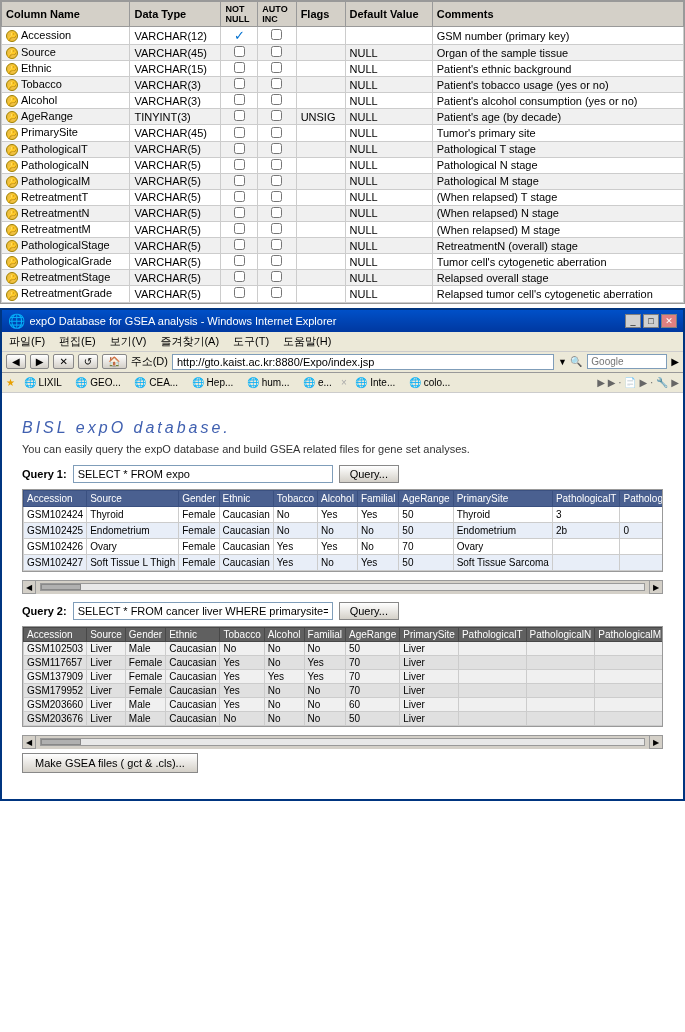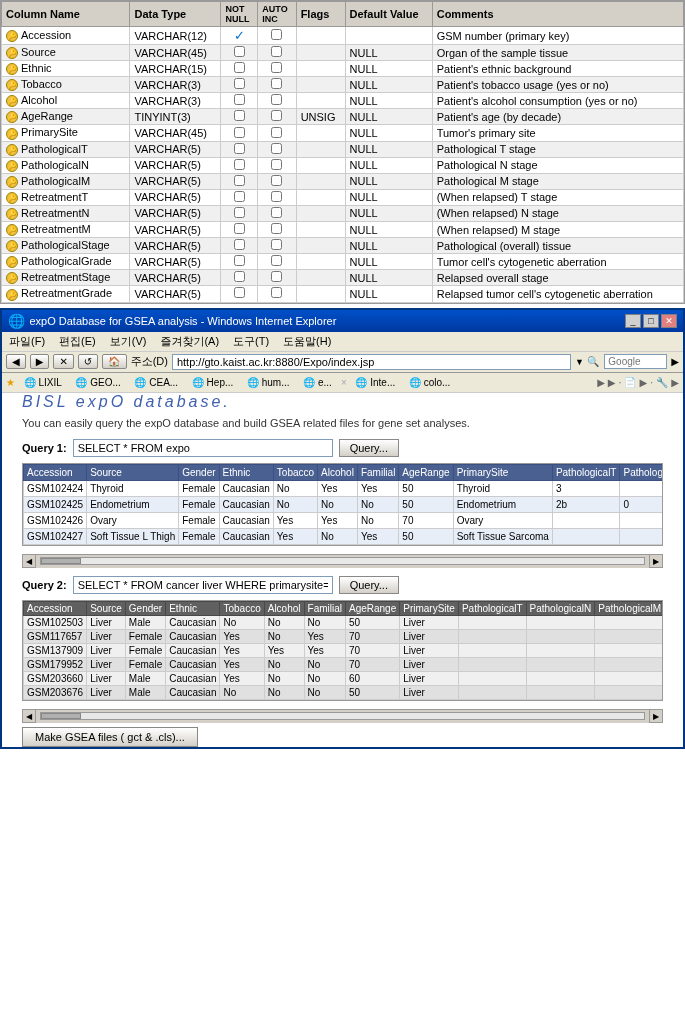--- a/index.html
+++ b/index.html
@@ -123,21 +123,21 @@
       display: flex; align-items: center; gap: 2px;
       padding: 1px 4px;
       border: 1px solid transparent;
       cursor: pointer;
       white-space: nowrap;
       font-size: 10px;
     }
     .fav-icon { color: #e8a000; font-size: 10px; }
     .page-content {
       background: #fff;
-      padding: 0 20px;
+      padding: 26px 20px;
       min-height: 200px;
     }
     .bisl-title {
       color: #4060b0;
       font-size: 16px;
       letter-spacing: 3px;
       margin-bottom: 6px;
       font-style: italic;
     }
     .bisl-subtitle {
@@ -473,21 +473,21 @@
     </td>
     <td>VARCHAR(5)</td>
     <td class="checkbox-cell">
       <input type="checkbox" style="">
     </td>
     <td class="checkbox-cell">
       <input type="checkbox" style="">
     </td>
     <td></td>
     <td>NULL</td>
-    <td>Pathological (overall) tissue</td>
+    <td>RetreatmentN (overall) stage</td>
   </tr>
         <tr>
     <td>
       <span class="key-icon">🔑</span>PathologicalGrade
     </td>
     <td>VARCHAR(5)</td>
     <td class="checkbox-cell">
       <input type="checkbox" style="">
     </td>
     <td class="checkbox-cell">
@@ -557,21 +557,21 @@
   <div class="address-bar-row">
     <button class="nav-btn">◀</button>
     <button class="nav-btn">▶</button>
     <button class="nav-btn">✕</button>
     <button class="nav-btn">↺</button>
     <button class="nav-btn">🏠</button>
     <span class="address-label">주소(D)</span>
     <input class="address-input" type="text" value="http://gto.kaist.ac.kr:8880/Expo/index.jsp" style="">
     <span style="font-size:9px;">▼</span>
     <span style="font-size:10px;">🔍</span>
-    <input type="text" style="width: 63px; border: 1px solid rgb(127, 157, 185); padding: 1px 3px; font-size: 10px;" placeholder="Google">
+    <input type="text" style="width: 80px; border: 1px solid rgb(127, 157, 185); padding: 1px 3px; font-size: 10px;" placeholder="Google">
     <span style="font-size:10px;">▶</span>
   </div>
 
   <div class="favorites-bar">
     <span style="color:#e8a000;">★</span>
     <span class="fav-item"><span class="fav-icon">🌐</span>LIXIL</span>
     <span class="fav-item"><span class="fav-icon">🌐</span>GEO...</span>
     <span class="fav-item"><span class="fav-icon">🌐</span>CEA...</span>
     <span class="fav-item"><span class="fav-icon">🌐</span>Hep...</span>
     <span class="fav-item"><span class="fav-icon">🌐</span>hum...</span>

